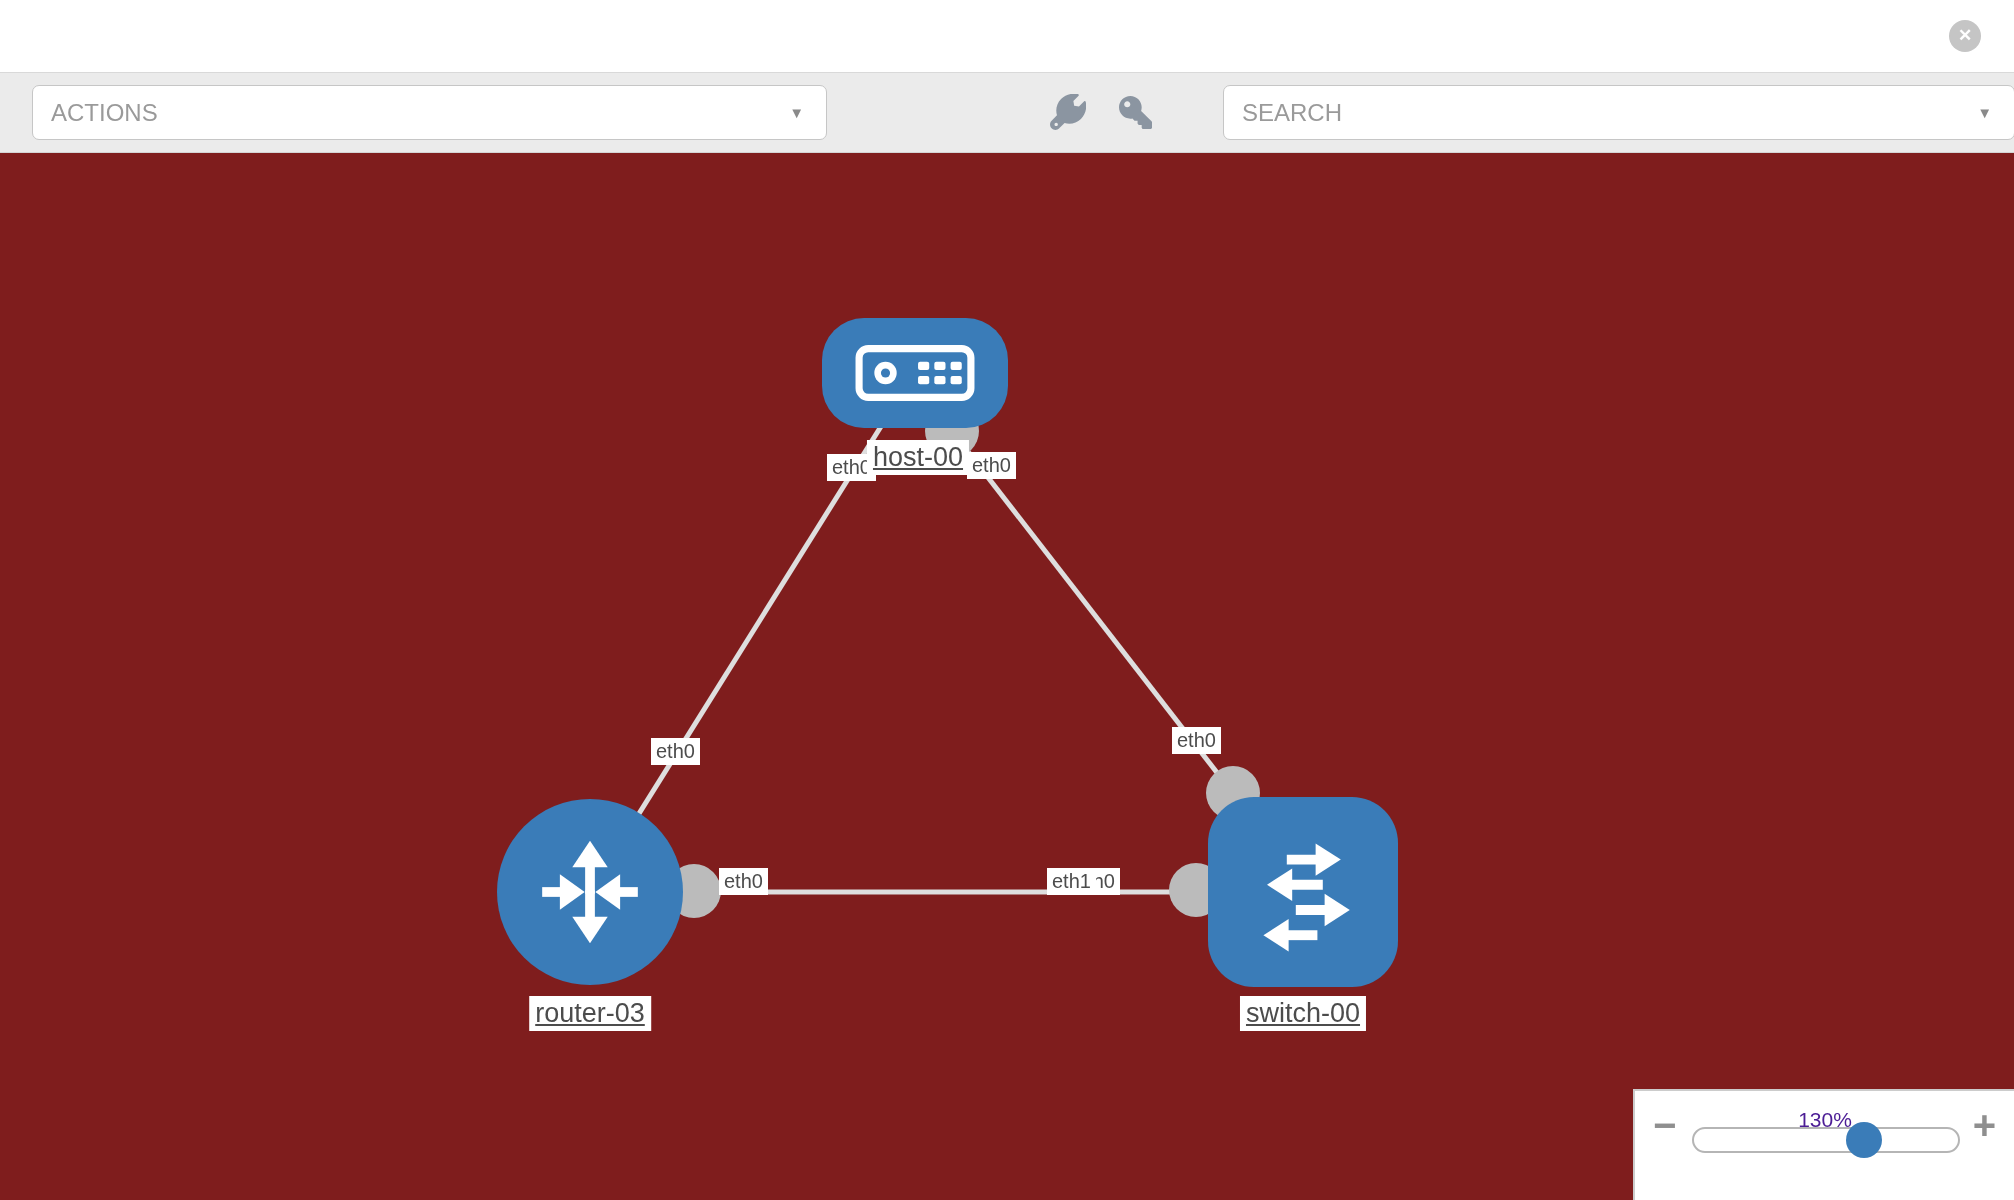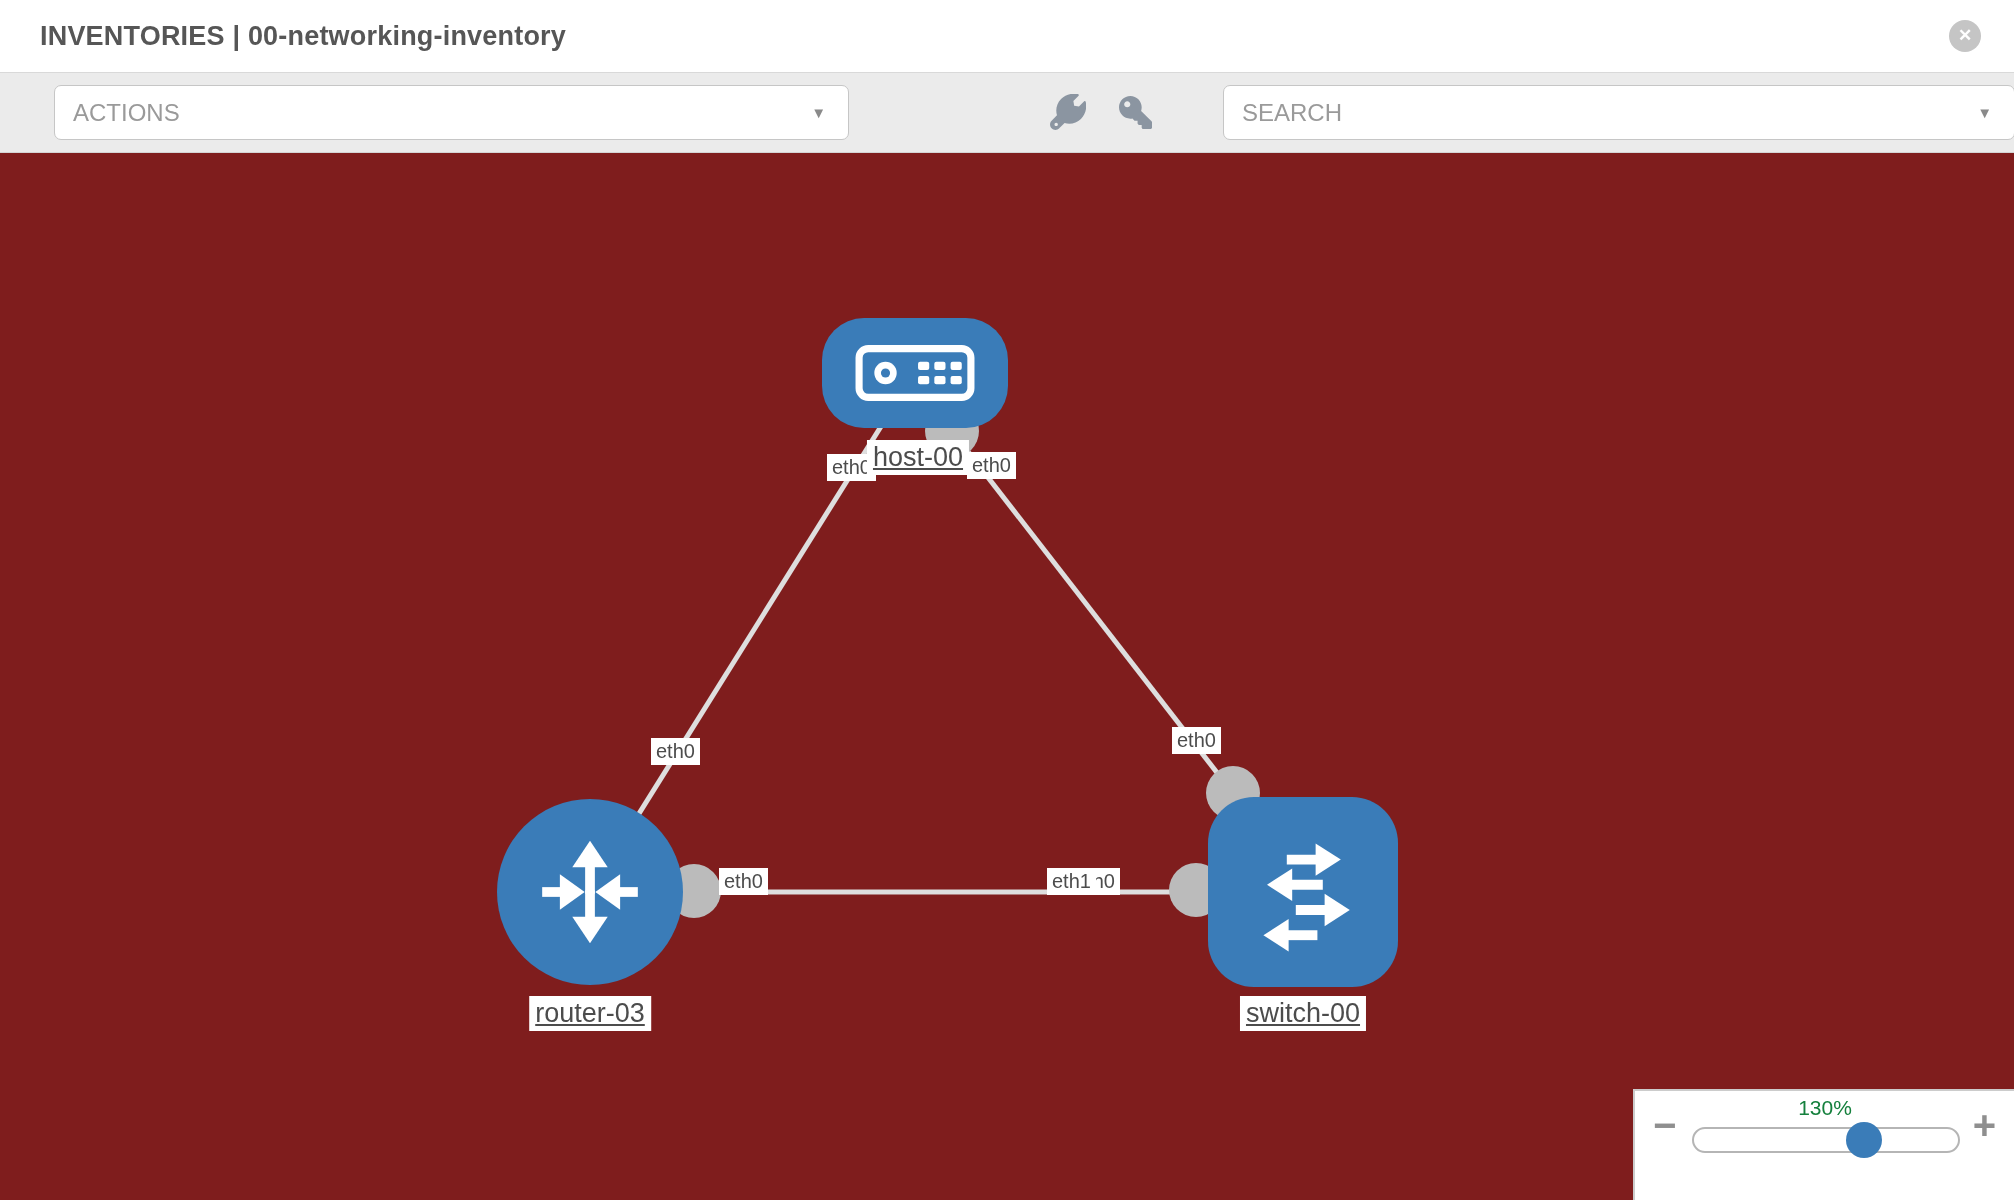--- a/index.html
+++ b/index.html
@@ -33,21 +33,21 @@
     border:1px solid #c6c6c6; border-radius:7px; box-sizing:border-box;
   }
   .select-box .sel-label {
     position:absolute; left:18px; top:0; line-height:53px;
     font-size:24px; color:#9a9a9a;
   }
   .select-box .caret {
     position:absolute; right:22px; top:0; line-height:53px;
     font-size:15px; color:#8a8a8a;
   }
-  .actions-box { left:54px;  width:795px; }
+  .actions-box { left:32px;  width:795px; }
   .search-box  { left:1183px; width:792px;margin-left:40px; }
   .tool-icon { position:absolute; top:21px; cursor:pointer; }
   .tool-icon svg { display:block; }
   
   .canvas {
     position:absolute; left:0; top:153px; width:2014px; height:1047px;
     background:#7f1d1d;
   }
   .links-layer { position:absolute; left:0; top:0; }
   .node { position:absolute; background:#3a7cb8; }
@@ -62,22 +62,22 @@
   .chip.nodename { font-size:27px;text-decoration:underline; }
   .chip.ifname   { font-size:20px; padding:2px 5px; }
   .centered { transform:translateX(-50%); }
   
   .zoom-panel {
     position:absolute; left:1633px; top:1089px; width:381px; height:111px;
     background:#fff; border-left:2px solid #cccccc; border-top:2px solid #cccccc;
     box-sizing:border-box;
   }
   .zoom-level {
-    position:absolute; left:190px; top:5px; transform:translateX(-50%);
-    font-size:21px; color:#15803d;
+    position:absolute; left:190px; top:17px; transform:translateX(-50%);
+    font-size:21px; color:#4c1d95;
   }
   .zoom-minus, .zoom-plus {
     position:absolute; top:14px; font-size:40px; font-weight:bold; color:#8f8f8f;
     cursor:pointer; line-height:40px;
   }
   .zoom-minus { left:18px; }
   .zoom-plus  { right:18px; }
   .zoom-track {
     position:absolute; left:57px; top:36px; width:268px; height:26px;
     background:#fff; border:2px solid #b5b5b5; border-radius:15px;
@@ -87,21 +87,20 @@
     position:absolute; left:64.5%; top:50%; transform:translate(-50%,-50%);
     width:36px; height:36px; border-radius:50%; background:#3a7cb8; cursor:grab;
   }
 </style>
 </head>
 <body>
 
 <div class="page">
 
   <div class="header">
-    <div class="page-title">INVENTORIES | 00-networking-inventory</div>
     <div class="close-btn">
       <span>✕</span>
     </div>
   </div>
 
   <div class="toolbar">
     <div class="select-box actions-box">
       <span class="sel-label">ACTIONS</span>
       <span class="caret">▼</span>
     </div>

